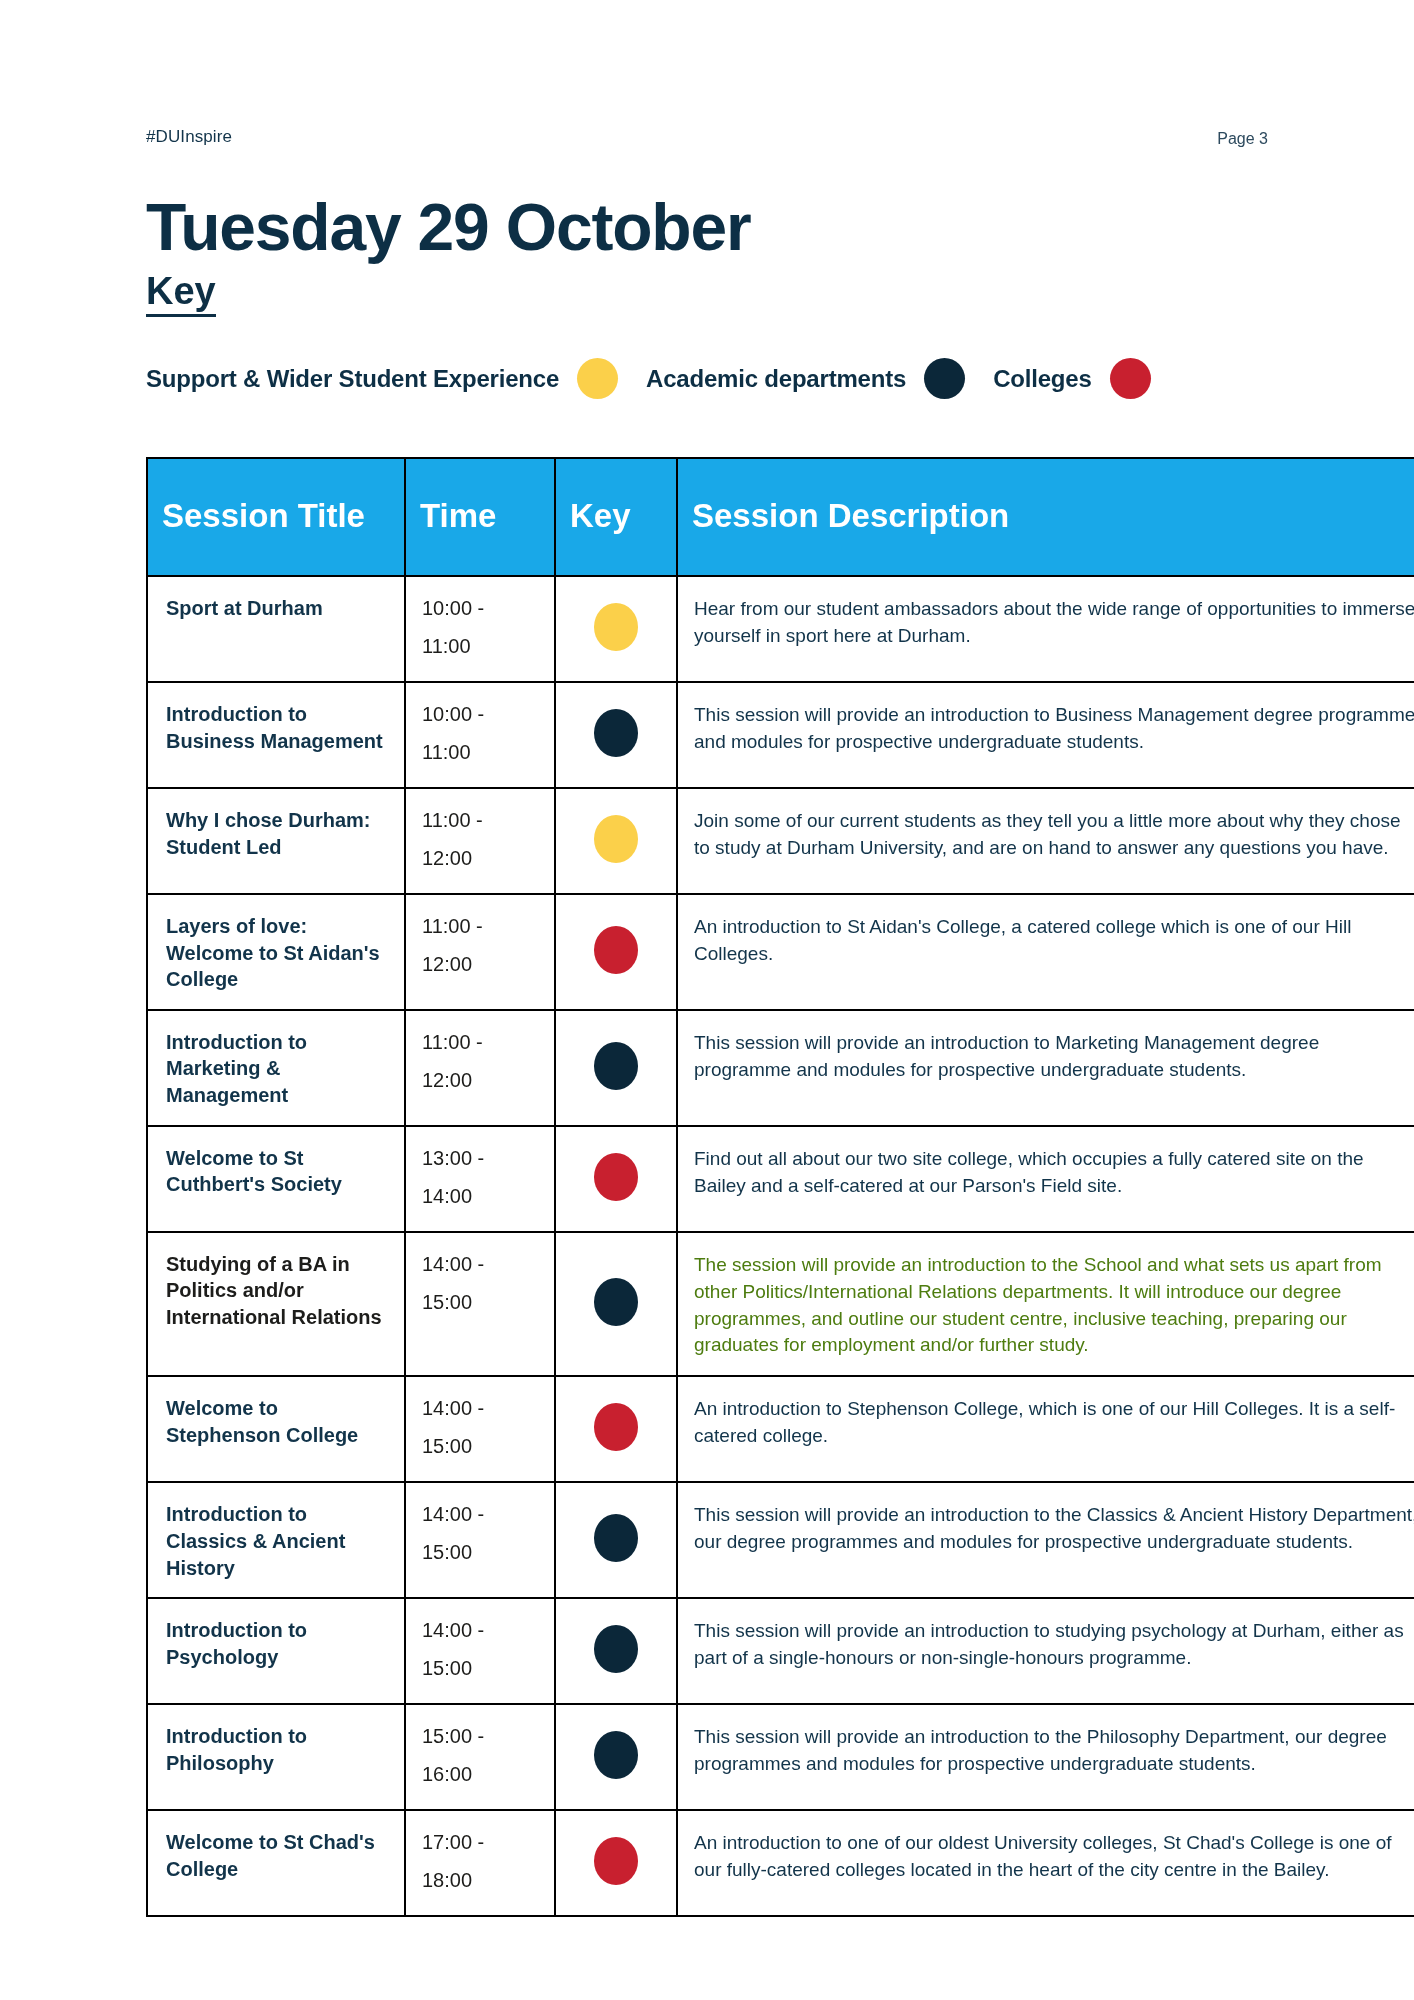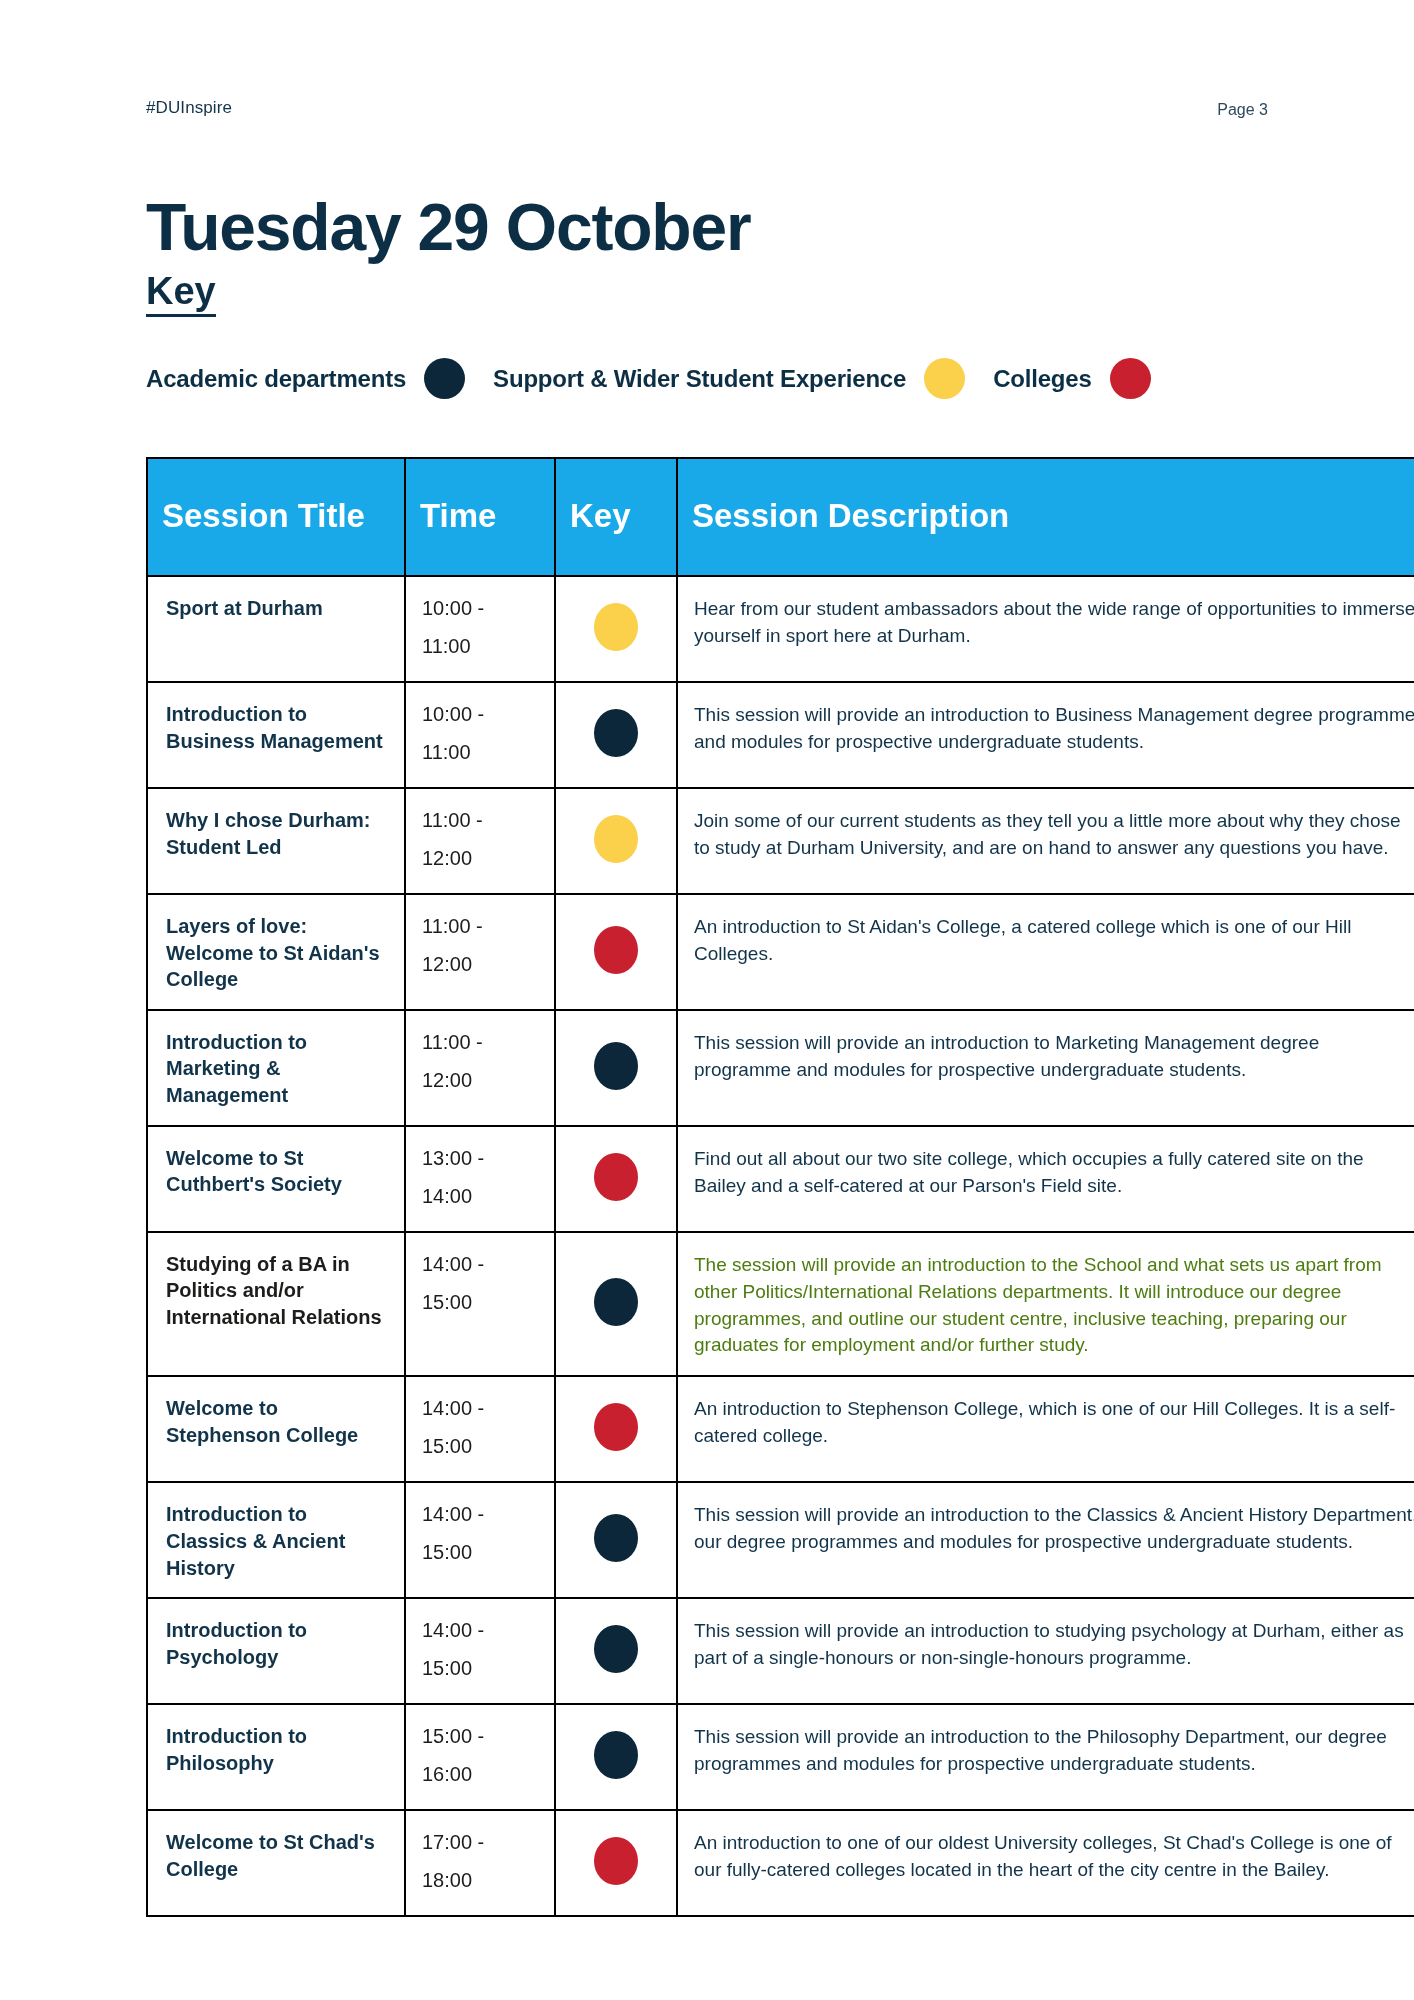--- a/index.html
+++ b/index.html
@@ -20,21 +20,21 @@
     position: relative;
     width: 1414px;
     height: 2000px;
     box-sizing: border-box;
     padding: 0;
   }
 
   
   .top-bar {
     position: absolute;
-    top: 98px;
+    top: 127px;
     left: 146px;
     right: 146px;
     height: 30px;
   }
   .hashtag {
     position: absolute;
     left: 0;
     top: 0;
     font-size: 17px;
     font-weight: 400;
@@ -185,26 +185,26 @@
     <div class="hashtag">#DUInspire</div>
     <div class="page-num">Page 3</div>
   </div>
 
   <h1 class="day-title">Tuesday 29 October</h1>
 
   <div class="key-heading">Key</div>
 
   <div class="legend">
     <div class="legend-item">
+      <span class="legend-label">Support &amp; Wider Student Experience</span>
+      <span class="legend-dot dot-support"></span>
+    </div>
+    <div class="legend-item">
       <span class="legend-label">Academic departments</span>
       <span class="legend-dot dot-academic"></span>
-    </div>
-    <div class="legend-item">
-      <span class="legend-label">Support &amp; Wider Student Experience</span>
-      <span class="legend-dot dot-support"></span>
     </div>
     <div class="legend-item">
       <span class="legend-label">Colleges</span>
       <span class="legend-dot dot-colleges"></span>
     </div>
   </div>
 
   <table class="sched-table">
     <thead>
       <tr>

